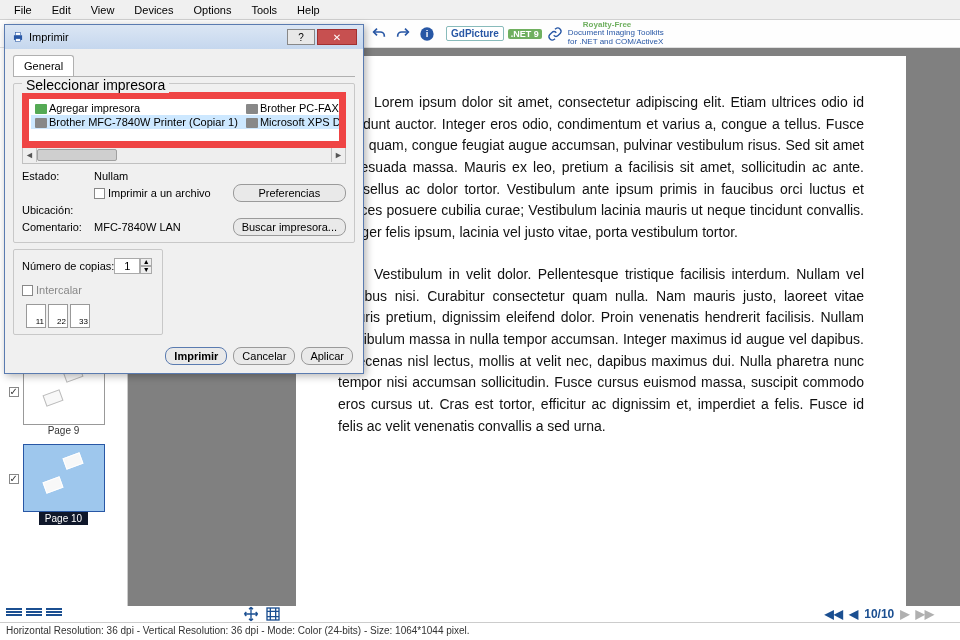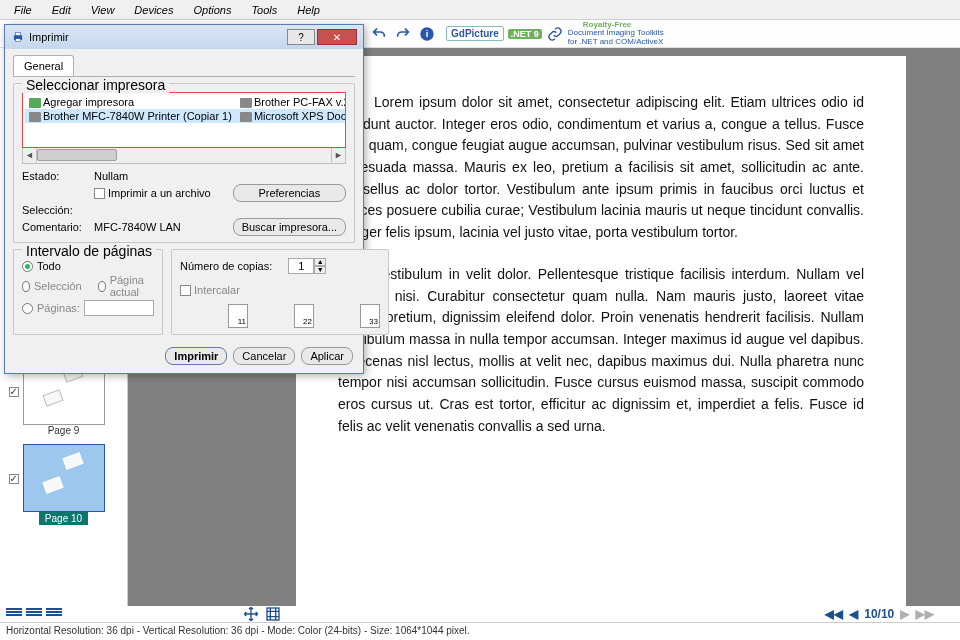--- a/index.html
+++ b/index.html
@@ -1,36 +1,36 @@
 <!DOCTYPE html>
 <html><head>
 <meta charset="utf-8">
 <style>
   * { box-sizing: border-box; margin: 0; padding: 0; font-family: "Segoe UI", Tahoma, sans-serif; }
   html, body { width: 960px; height: 640px; overflow: hidden; background: #fff; }
   .menubar { height: 20px; background: #f0f0f0; display: flex; align-items: center; padding: 0 4px; font-size: 11px; color: #000; border-bottom: 1px solid #d0d0d0; }
-  .menubar span { padding: 2px 10px; cursor: default; font-style: italic; }
+  .menubar span { padding: 2px 10px; cursor: default; }
   .toolbar { height: 28px; background: #fefefe; display: flex; align-items: center; padding: 0 6px; gap: 6px; border-bottom: 1px solid #e0e0e0; }
   .tbicon { width: 18px; height: 18px; display: inline-flex; align-items: center; justify-content: center; color: #2857a5; font-size: 14px; cursor: pointer; }
   .tbicon svg { width: 16px; height: 16px; }
   .badge-banner { margin-left: 4px; height: 22px; display: flex; align-items: center; gap: 4px; }
   .badge-logo { background: #fff; border: 1px solid #8bb; padding: 1px 4px; font-size: 10px; font-weight: bold; color: #2857a5; border-radius: 2px; }
   .badge-net { background: #70b060; color: #fff; font-size: 9px; padding: 0 3px; border-radius: 2px; font-weight: bold; }
   .badge-text { font-size: 8px; line-height: 1.05; color: #2857a5; }
   .badge-text b { color: #70b060; padding-left: 15px; }
   .link-icon { color: #2857a5; }
 
   .workspace { position: absolute; top: 48px; left: 0; right: 0; bottom: 34px; display: flex; }
   .thumb-pane { width: 128px; background: #fff; border-right: 1px solid #ccc; overflow: hidden; position: relative; }
   .thumb-stack { position: absolute; top: 300px; left: 0; right: 0; display: flex; flex-direction: column; align-items: center; gap: 8px; }
   .thumb-item { display: flex; flex-direction: column; align-items: center; font-size: 10px; color: #333; position: relative; }
   .thumb-item .chk { position: absolute; left: -14px; top: 30px; font-size: 10px; border: 1px solid #888; width: 10px; height: 10px; line-height: 8px; text-align: center; background: #fff; }
   .thumb-img { width: 82px; height: 68px; background: #fff; border: 1px solid #999; position: relative; }
   .thumb-item.sel .thumb-img { background: #9ec7ed; border: 1px solid #2857a5; }
-  .thumb-item.sel .lbl { background: #0f766e; color: #fff; padding: 1px 6px; }
+  .thumb-item.sel .lbl { background: #0f172a; color: #fff; padding: 1px 6px; }
   .thumb-art { position: absolute; width: 18px; height: 12px; border: 1px solid #bbb; background: #f8f8f8; }
 
   .doc-pane { flex: 1; background: #808080; display: flex; justify-content: center; padding: 8px 14px 0 128px; overflow: hidden; }
   .page { width: 610px; background: #fff; padding: 36px 42px; font-size: 14px; line-height: 1.55; color: #111; text-align: justify; }
   .page p { margin-bottom: 20px; text-indent: 36px; }
 
   .bottom-toolbar { position: absolute; left: 0; right: 0; bottom: 18px; height: 16px; display: flex; align-items: center; padding: 0 6px; font-size: 11px; color: #1b4f91; }
   .bt-left { display: flex; gap: 4px; }
   .bt-left .vicon { width: 16px; height: 12px; display: flex; flex-direction: column; gap: 1px; }
   .bt-left .vicon span { height: 2px; background: #1b4f91; }
@@ -47,21 +47,21 @@
   .dlg-title { height: 24px; background: linear-gradient(#dbe6f4,#c5d7ee); display: flex; align-items: center; padding: 0 6px; color: #000; }
   .dlg-title .ticon { width: 14px; height: 14px; margin-right: 4px; color: #2857a5; }
   .dlg-title .spacer { flex: 1; }
   .dlg-title .wbtn { width: 28px; height: 16px; margin-left: 2px; display: flex; align-items: center; justify-content: center; font-size: 10px; border: 1px solid #888; background: #e8e8e8; cursor: pointer; }
   .dlg-title .wbtn.close { background: #c75050; color: #fff; border-color: #a03030; width: 40px; }
   .dlg-body { padding: 6px 8px 8px; background: #f0f0f0; }
   .tabstrip { display: flex; border-bottom: 1px solid #b0b0b0; margin-bottom: 6px; }
   .tab { padding: 4px 10px; background: #fff; border: 1px solid #b0b0b0; border-bottom: none; border-radius: 3px 3px 0 0; font-size: 11px; }
   .group { border: 1px solid #c8c8c8; border-radius: 2px; padding: 8px 8px 6px; margin-bottom: 6px; position: relative; background: #f0f0f0; }
   .group > .legend { position: absolute; top: -7px; left: 8px; background: #f0f0f0; padding: 0 4px; font-size: 14px; color: #000; }
-  .printer-list { background: #fff; border: 1px solid #ef4444; padding: 2px; height: 56px; overflow: hidden; }
+  .printer-list { background: #fff; border: 7px solid #ef4444; padding: 2px; height: 56px; overflow: hidden; }
   .printer-list table { width: 100%; font-size: 11px; border-collapse: collapse; }
   .printer-list td { padding: 1px 4px; white-space: nowrap; }
   .printer-list tr.sel td { background: #cde8ff; }
   .pic { display: inline-block; width: 12px; height: 10px; background: #888; margin-right: 2px; vertical-align: middle; border-radius: 1px; }
   .pic.add { background: #5a5; }
   .hscroll { height: 16px; background: #eee; border: 1px solid #c0c0c0; border-top: none; position: relative; }
   .hscroll .thumb { position: absolute; left: 14px; top: 1px; height: 12px; width: 80px; background: #cfcfcf; border: 1px solid #a0a0a0; border-radius: 2px; }
   .hscroll .arr { position: absolute; top: 0; width: 14px; height: 14px; text-align: center; font-size: 9px; line-height: 14px; color: #555; }
   .hscroll .arr.l { left: 0; border-right: 1px solid #c0c0c0; }
   .hscroll .arr.r { right: 0; border-left: 1px solid #c0c0c0; }
@@ -74,21 +74,21 @@
   .two-col .group { flex: 1; }
   .radio-row { display: flex; align-items: center; gap: 4px; margin: 2px 0; }
   .radio { width: 11px; height: 11px; border: 1px solid #777; border-radius: 50%; background: #fff; display: inline-flex; align-items: center; justify-content: center; }
   .radio.on::after { content: ""; width: 5px; height: 5px; background: #2b6; border-radius: 50%; }
   .txtfield { border: 1px solid #aaa; background: #fff; height: 16px; width: 70px; font-size: 11px; padding: 0 2px; }
   .spin { display: inline-flex; align-items: center; }
   .spin input { width: 26px; height: 16px; border: 1px solid #aaa; text-align: center; font-size: 11px; }
   .spin .ud { display: flex; flex-direction: column; }
   .spin .ud span { width: 12px; height: 8px; border: 1px solid #aaa; background: #eee; font-size: 7px; text-align: center; line-height: 6px; cursor: pointer; }
   .collate { display: flex; gap: 2px; margin-top: 6px; margin-left: 4px; }
-  .collate .sheet { width: 20px; height: 24px; border: 1px solid #999; background: #fff; font-size: 8px; display: flex; align-items: flex-end; justify-content: flex-end; padding: 1px; position: relative; margin-left: 44px; }
+  .collate .sheet { width: 20px; height: 24px; border: 1px solid #999; background: #fff; font-size: 8px; display: flex; align-items: flex-end; justify-content: flex-end; padding: 1px; position: relative; }
   .collate .sheet::before { content: ""; position: absolute; top: -3px; left: 3px; width: 20px; height: 24px; border: 1px solid #bbb; background: #fff; z-index: -1; }
   .dlg-buttons { display: flex; justify-content: flex-end; gap: 6px; padding: 6px 2px 0; }
 </style>
 </head>
 <body>
 
 <div class="menubar">
   <span>File</span>
   <span>Edit</span>
   <span>View</span>
@@ -253,51 +253,32 @@
       <div class="kv">
         <span>Estado:</span>
         <span class="val">Nullam</span>
         <span></span>
         <span></span>
         <span class="wincheck">
             <span class="box"></span>
             <span>Imprimir a un archivo</span>
           </span>
         <button class="btn">Preferencias</button>
-        <span>Selección:</span>
+        <span>Ubicación:</span>
         <span class="val"></span>
         <span></span>
         <span>Comentario:</span>
         <span class="val">MFC-7840W LAN</span>
         <button class="btn">Buscar impresora...</button>
       </div>
     </div>
 
     <div class="two-col">
-      <div class="group">
-        <span class="legend">Intervalo de páginas</span>
-        <div class="radio-row">
-            <span class="radio on"></span>
-            <span>Todo</span>
-          </div>
-        <div class="radio-row" style="color:#888;">
-          <span class="radio"></span>
-            <span>Selección</span>
-          <span style="width:12px;"></span>
-          <span class="radio"></span>
-            <span>Página actual</span>
-        </div>
-        <div class="radio-row" style="color:#888;">
-          <span class="radio"></span>
-            <span>Páginas:</span>
-          <input class="txtfield" style="">
-        </div>
-      </div>
       <div class="group" style="flex:0 0 150px;">
-        <div style="display:flex;align-items:center;gap:16px;">
+        <div style="display:flex;align-items:center;gap:0;">
           <span>Número de copias:</span>
           <span class="spin">
             <input value="1" style="">
             <span class="ud">
                 <span>▲</span>
                 <span>▼</span>
               </span>
           </span>
         </div>
         <div class="wincheck" style="margin-top:10px;color:#888;">

